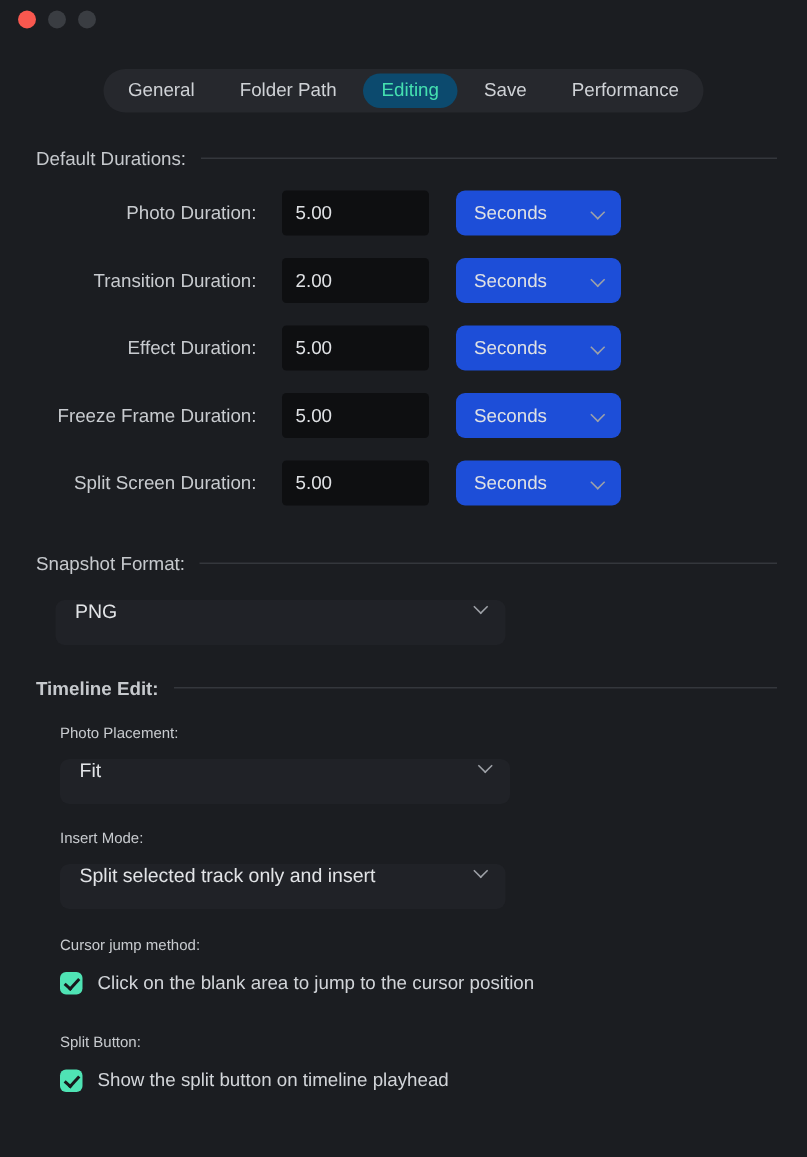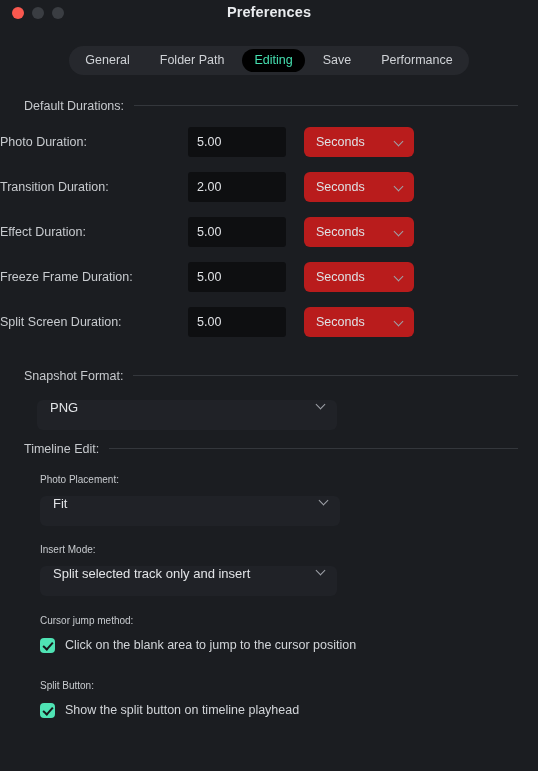--- a/index.html
+++ b/index.html
@@ -67,21 +67,21 @@
   }
   .tab {
     font-size: 12.5px;
     color: #cfd2d6;
     padding: 5px 12px;
     border-radius: 12px;
     white-space: nowrap;
     line-height: 1;
   }
   .tab.active {
-    background: #000000;
+    background: #0c4a6e;
     color: #45e0b0;
   }
 
   
   .content {
     padding: 0 0 0 0;
   }
 
   
   .section-head {
@@ -107,21 +107,22 @@
     margin-top: 14px;
   }
   .dur-row {
     display: flex;
     align-items: center;
     height: 30px;
     margin-bottom: 15px;
   }
   .dur-label {
     width: 188px;
-    padding-right: 27px;
+    text-align: right;
+    padding-right: 17px;
     box-sizing: border-box;
     font-size: 12.5px;
     color: #c8cbcf;
     white-space: nowrap;
   }
   .num-field {
     width: 98px;
     height: 30px;
     background: #0e0f11;
     border: none;
@@ -130,21 +131,21 @@
     font-family: "Liberation Sans", sans-serif;
     font-size: 12.5px;
     padding: 0 9px;
     box-sizing: border-box;
     outline: none;
   }
   .unit-select {
     margin-left: 18px;
     width: 110px;
     height: 30px;
-    background: #b91c1c;
+    background: #1d4ed8;
     border-radius: 6px;
     display: flex;
     align-items: center;
     justify-content: space-between;
     padding: 0 11px 0 12px;
     box-sizing: border-box;
     font-size: 12.5px;
     color: #dfe1e4;
   }
 
@@ -217,21 +218,20 @@
 </style>
 </head>
 <body>
 
 <div class="titlebar">
   <div class="traffic-lights">
     <span class="light close"></span>
     <span class="light min"></span>
     <span class="light zoom"></span>
   </div>
-  <div class="window-title">Preferences</div>
 </div>
 
 <div class="tabbar-wrap">
   <div class="tabbar">
     <div class="tab">General</div>
     <div class="tab">Folder Path</div>
     <div class="tab active">Editing</div>
     <div class="tab">Save</div>
     <div class="tab">Performance</div>
   </div>
@@ -296,21 +296,21 @@
   <div class="section-head" style="margin-top:32px;">
     <span class="label">Snapshot Format:</span>
     <span class="rule"></span>
   </div>
 
   <div class="wide-select" style="margin:17px 0 0 37px; width:300px;">
     <span>PNG</span>
     <span class="chev"></span>
   </div>
 
-  <div class="section-head" style="margin-top:12px;">
+  <div class="section-head" style="margin-top:22px;font-weight:bold;">
     <span class="label">Timeline Edit:</span>
     <span class="rule"></span>
   </div>
 
   <div style="margin-left:40px; margin-top:18px;">
     <div class="sub-label">Photo Placement:</div>
     <div class="wide-select" style="margin-top:11px; width:300px;">
       <span>Fit</span>
       <span class="chev"></span>
     </div>

